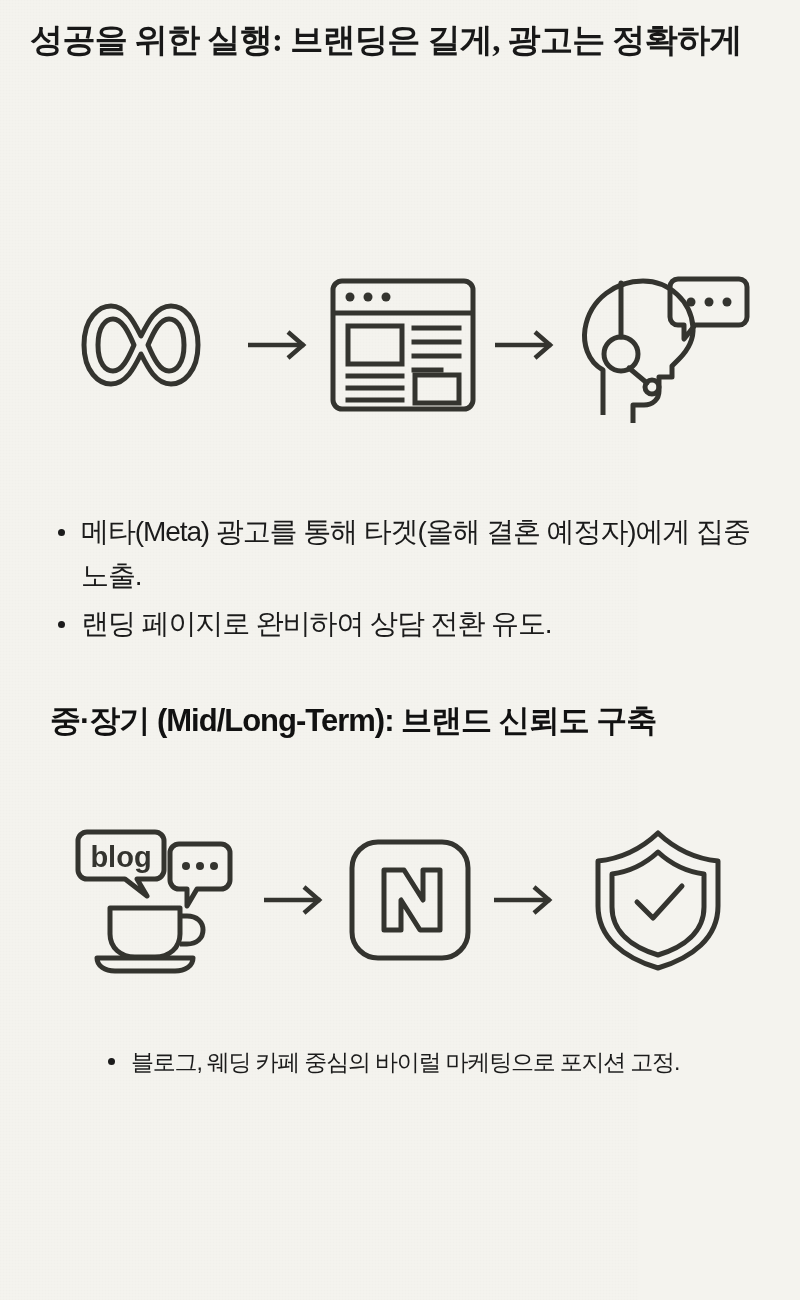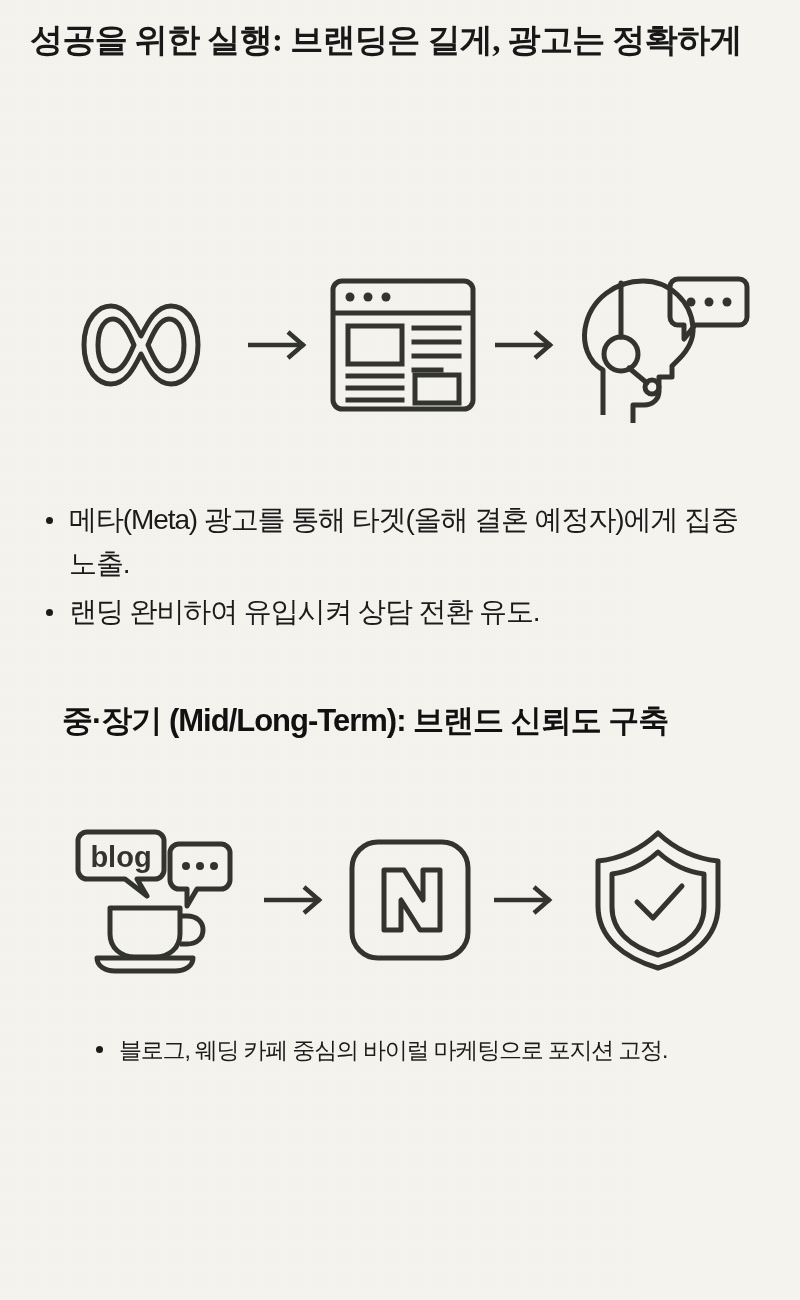--- a/index.html
+++ b/index.html
@@ -46,21 +46,21 @@
   .section-heading {
     position: absolute;
     font-family: "Liberation Sans", sans-serif;
     font-weight: 700;
     font-size: 31px;
     letter-spacing: -1px;
     color: #111;
     white-space: nowrap;
   }
   .section-heading.sec1 { left: 78px; top: 131px; }
-  .section-heading.sec2 { left: 62px; top: 700px; }
+  .section-heading.sec2 { left: 50px; top: 700px; }
 
   .icon-row {
     position: absolute;
     display: flex;
     align-items: center;
     justify-content: center;
   }
   .icon-row.row1 { left: 0; top: 260px; width: 800px; height: 170px; gap: 0; }
   .icon-row.row2 { left: 0; top: 820px; width: 800px; height: 160px; gap: 0; }
 
@@ -70,21 +70,21 @@
     justify-content: center;
   }
   .arrow-slot {
     display: flex;
     align-items: center;
     justify-content: center;
   }
 
   ul.bullets {
     position: absolute;
-    margin: 0;
+    margin: 12px;
     padding: 0;
     list-style: none;
   }
   ul.bullets.list1 { left: 42px; top: 498px; width: 700px; }
   ul.bullets.list2 { left: 92px; top: 1028px; width: 690px; }
 
   ul.bullets li {
     position: relative;
     padding-left: 27px;
     font-family: "Liberation Sans", sans-serif;
@@ -174,21 +174,21 @@
         <path d="M105 14 H166 A8 8 0 0 1 174 22 V52 A8 8 0 0 1 166 60 H122 L111 74 V60 H105 A8 8 0 0 1 97 52 V22 A8 8 0 0 1 105 14 Z" stroke="#34342f" stroke-width="5" stroke-linejoin="round" fill="none"></path>
         <circle cx="118" cy="37" r="4.5" fill="#34342f"></circle>
         <circle cx="136" cy="37" r="4.5" fill="#34342f"></circle>
         <circle cx="154" cy="37" r="4.5" fill="#34342f"></circle>
       </svg>
     </div>
   </div>
 
   <ul class="bullets list1">
     <li>메타(Meta) 광고를 통해 타겟(올해 결혼 예정자)에게 집중 노출.</li>
-    <li>랜딩 완비하여 유입시켜 상담 전환 유도.</li>
+    <li>랜딩 페이지로 완비하여 상담 전환 유도.</li>
   </ul>
 
   <div class="section-heading sec2">중·장기 (Mid/Long-Term): 브랜드 신뢰도 구축</div>
 
   <div class="icon-row row2">
 
     <div class="icon-slot" style="width:205px;">
       <svg width="168" height="148" viewBox="0 0 168 148" fill="none">
 
         <path d="M18 6 H86 A9 9 0 0 1 95 15 V44 A9 9 0 0 1 86 53 H68 L78 70 L56 53 H18 A9 9 0 0 1 9 44 V15 A9 9 0 0 1 18 6 Z" stroke="#34342f" stroke-width="5" stroke-linejoin="round" fill="none"></path>

